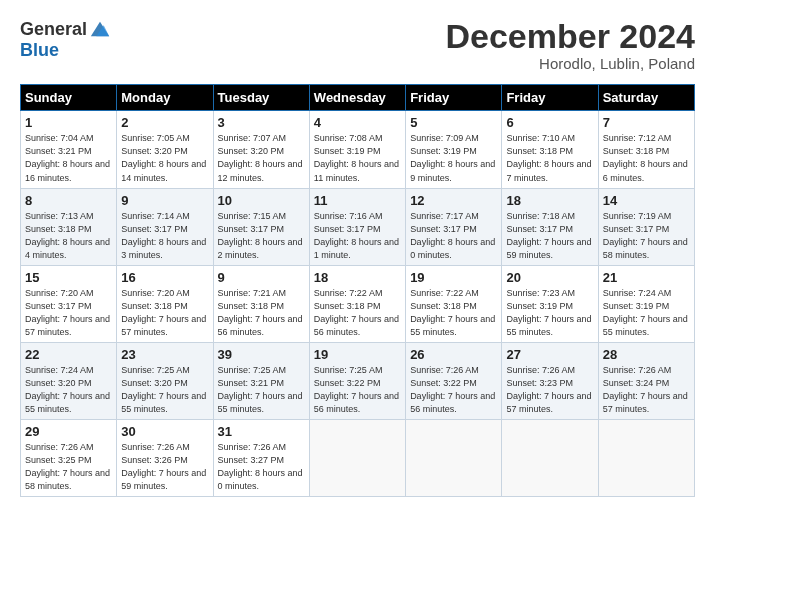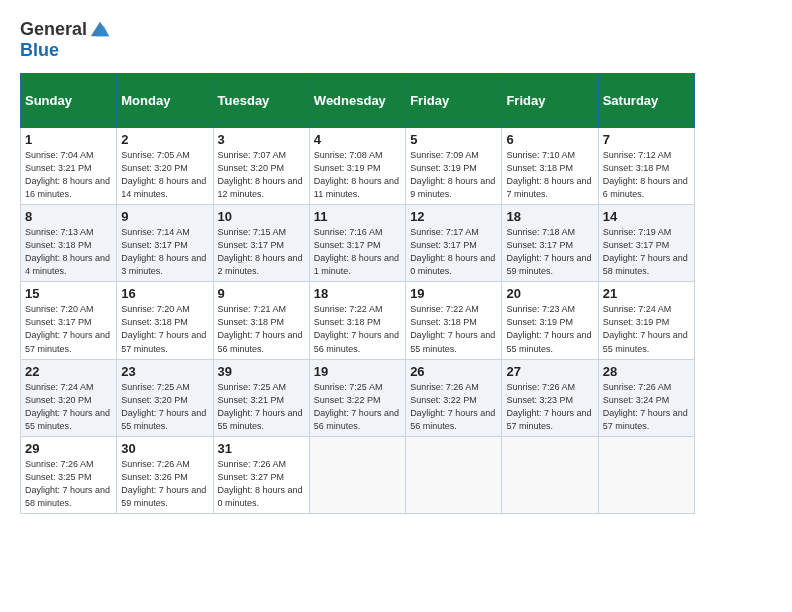--- a/index.html
+++ b/index.html
@@ -57,25 +57,25 @@
     .subtitle {
       font-size: 15px;
       color: #555;
     }
     table {
       width: 100%;
       border-collapse: collapse;
       table-layout: fixed;
     }
     thead tr th {
-      background: #15803d;
+      background: #000000;
       color: #fff;
       font-size: 13px;
       font-weight: bold;
-      padding: 19px 4px;
+      padding: 5px 4px;
       text-align: left;
       border: 1px solid #1a6aad;
     }
     tbody tr {
       background: #fff;
     }
     tbody tr:nth-child(even) {
       background: #f0f4f8;
     }
     tbody tr td {
@@ -109,20 +109,24 @@
   <div class="header">
     <div class="logo">
       <div class="logo-text">
         <span class="logo-general">General</span>
         <svg class="logo-icon" viewBox="0 0 24 20" fill="none">
           <polygon points="2,18 12,2 22,18" fill="#1a6aad" opacity="0.85"></polygon>
           <polygon points="8,18 16,6 22,18" fill="#2a8cdd" opacity="0.7"></polygon>
         </svg>
       </div>
       <span class="logo-blue">Blue</span>
+    </div>
+    <div class="title-block">
+      <div class="month-title">December 2024</div>
+      <div class="subtitle">Horodlo, Lublin, Poland</div>
     </div>
   </div>
 
   <table>
     <thead>
       <tr>
         <th>Sunday</th>
         <th>Monday</th>
         <th>Tuesday</th>
         <th>Wednesday</th>

